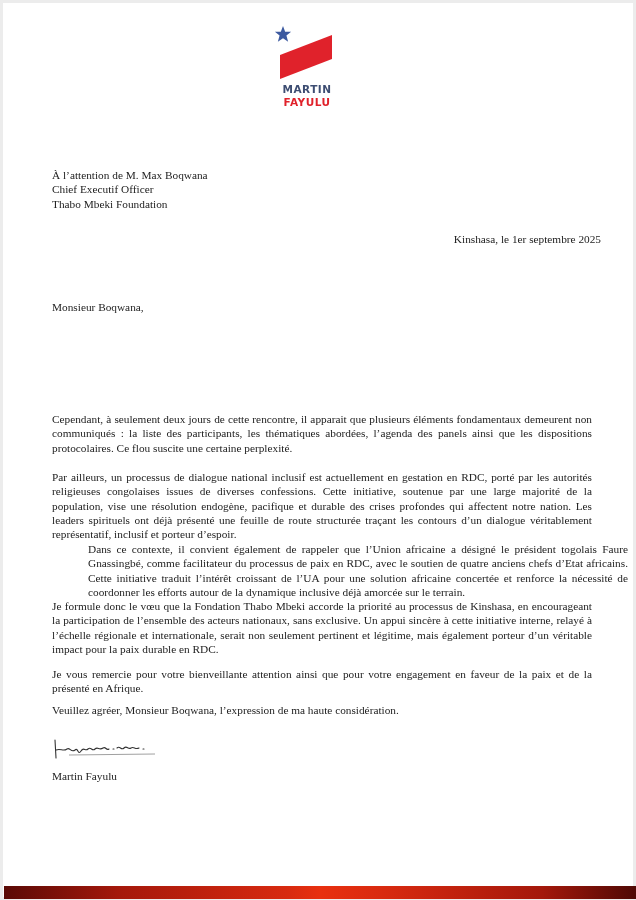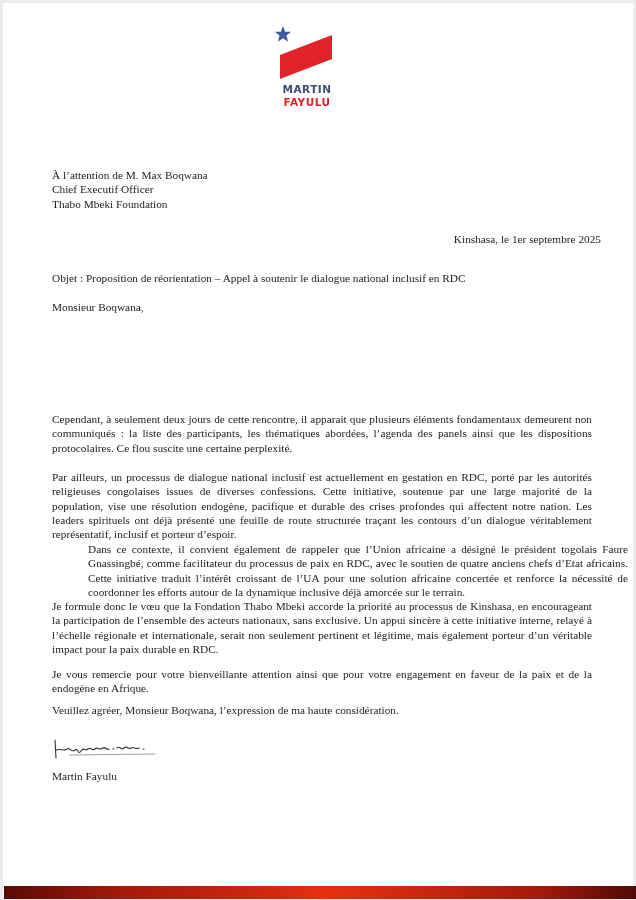--- a/index.html
+++ b/index.html
@@ -63,29 +63,28 @@
   </div>
 
   <div class="text addr">
     <div>À l’attention de M. Max Boqwana</div>
     <div>Chief Executif Officer</div>
     <div>Thabo Mbeki Foundation</div>
   </div>
 
   <div class="date">Kinshasa, le 1er septembre 2025</div>
 
-  <div class="text obj">Objet : Proposition de réorientation – Appel à soutenir le dialogue national inclusif en RDC</div>
 
   <div class="text salut">Monsieur Boqwana,</div>
 
   <div class="text p p3">Cependant, à seulement deux jours de cette rencontre, il apparait que plusieurs éléments fondamentaux demeurent non communiqués : la liste des participants, les thématiques abordées, l’agenda des panels ainsi que les dispositions protocolaires. Ce flou suscite une certaine perplexité.</div>
   <div class="text p p4">Par ailleurs, un processus de dialogue national inclusif est actuellement en gestation en RDC, porté par les autorités religieuses congolaises issues de diverses confessions. Cette initiative, soutenue par une large majorité de la population, vise une résolution endogène, pacifique et durable des crises profondes qui affectent notre nation. Les leaders spirituels ont déjà présenté une feuille de route structurée traçant les contours d’un dialogue véritablement représentatif, inclusif et porteur d’espoir.</div>
   <div class="text p p5">Dans ce contexte, il convient également de rappeler que l’Union africaine a désigné le président togolais Faure Gnassingbé, comme facilitateur du processus de paix en RDC, avec le soutien de quatre anciens chefs d’Etat africains. Cette initiative traduit l’intérêt croissant de l’UA pour une solution africaine concertée et renforce la nécessité de coordonner les efforts autour de la dynamique inclusive déjà amorcée sur le terrain.</div>
   <div class="text p p6">Je formule donc le vœu que la Fondation Thabo Mbeki accorde la priorité au processus de Kinshasa, en encourageant la participation de l’ensemble des acteurs nationaux, sans exclusive. Un appui sincère à cette initiative interne, relayé à l’échelle régionale et internationale, serait non seulement pertinent et légitime, mais également porteur d’un véritable impact pour la paix durable en RDC.</div>
-  <div class="text p p7">Je vous remercie pour votre bienveillante attention ainsi que pour votre engagement en faveur de la paix et de la endogène en Afrique.</div>
+  <div class="text p p7">Je vous remercie pour votre bienveillante attention ainsi que pour votre engagement en faveur de la paix et de la présenté en Afrique.</div>
   <div class="text p p8">Veuillez agréer, Monsieur Boqwana, l’expression de ma haute considération.</div>
 
   <svg class="sig" viewBox="0 0 110 26">
     <path d="M4,4 L5,22 M5,14 C10,12 12,16 16,13 C19,11 20,17 24,14 C27,11 27,20 30,15 C33,10 34,16 37,13 C40,10 41,16 44,13 C47,10 48,15 52,12 C55,10 55,15 58,13 M62,13 L63,13 M66,12 C69,9 70,15 73,12 C76,9 77,14 80,12 C83,10 84,14 88,12 M92,13 L93,13" stroke="#333" stroke-width="1.1" fill="none" stroke-linecap="round"></path>
     <path d="M18,19 L104,18" stroke="#777" stroke-width="0.7" fill="none"></path>
   </svg>
 
   <div class="text signame">Martin Fayulu</div>
 
   <div class="footer-bar"></div>

